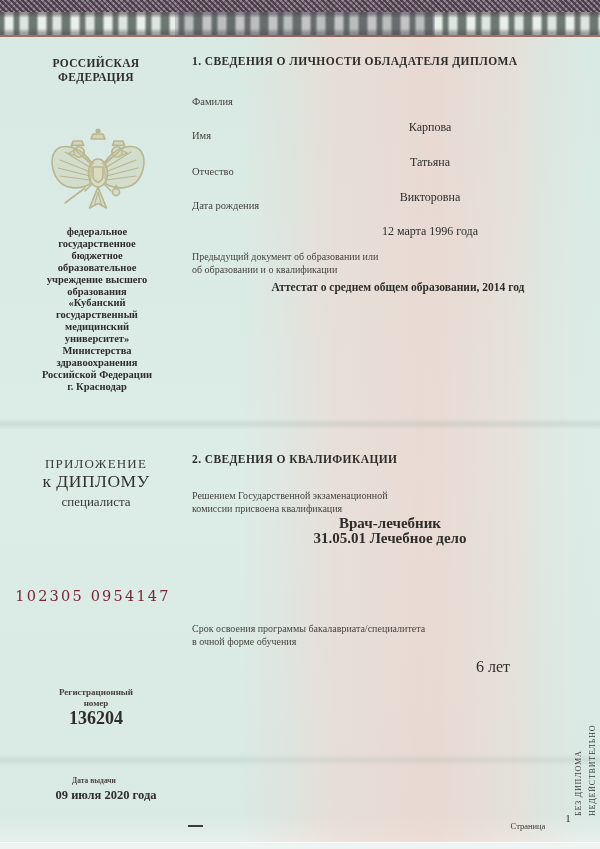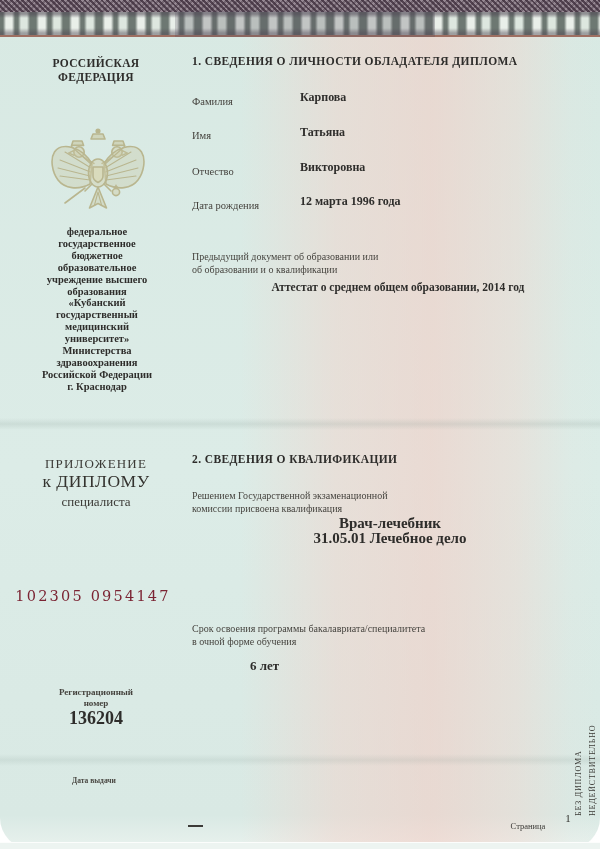--- a/index.html
+++ b/index.html
@@ -4,21 +4,20 @@
 <style>
   html,body{margin:0;padding:0;}
   body{
     width:600px;height:849px;position:relative;overflow:hidden;
     background:#ffffff;
     font-family:"Liberation Serif", serif;
   }
   .paper{
     position:absolute;inset:0;
     background:linear-gradient(180deg,#d8e9e3 0%,#dcece7 55%,#d9e9e4 96%,#e9f2ee 100%);
-    border-radius:31px;
   }
   
   .pink-wash{
     position:absolute;left:0;right:0;top:36px;bottom:4px;pointer-events:none;
     background:linear-gradient(90deg,
       rgba(248,210,200,0) 0%, rgba(248,210,200,0) 40%,
       rgba(247,205,196,.40) 56%, rgba(246,202,193,.52) 72%,
       rgba(247,208,199,.34) 86%, rgba(248,212,203,.05) 95%,
       rgba(248,212,203,0) 100%);
   }
@@ -61,32 +60,32 @@
   .serial{left:10px;top:588px;width:166px;font-family:"DejaVu Serif",serif;font-size:14.5px;
     letter-spacing:2.2px;color:#7b2433;font-weight:500;}
   .reg-label{left:30px;top:687px;width:132px;font-size:9px;font-weight:bold;line-height:10.5px;color:#45433e;}
   .reg-number{left:30px;top:708px;width:132px;font-size:18px;font-weight:bold;}
   .date-label{left:14px;top:776px;width:160px;font-size:7.5px;font-weight:bold;color:#4a4843;}
   .date-value{left:26px;top:788px;width:160px;font-size:12.5px;font-weight:bold;}
 
   
   .h1{left:192px;top:55px;width:400px;font-size:11.5px;font-weight:bold;letter-spacing:.4px;}
   .f-label{left:192px;width:110px;font-size:10.5px;}
-  .f-value{left:300px;width:260px;font-size:12px;font-weight:bold;text-align:left;}
+  .f-value{left:300px;width:260px;font-size:12px;font-weight:normal;text-align:center;margin-top:30px;}
   .fl1{top:96px;} .fv1{top:90px;}
   .fl2{top:130px;} .fv2{top:125px;}
   .fl3{top:166px;} .fv3{top:160px;}
   .fl4{top:200px;} .fv4{top:194px;}
   .prev-label{left:192px;top:251px;width:280px;font-size:10px;line-height:12.6px;}
   .prev-value{left:238px;top:281px;width:320px;font-size:11.5px;font-weight:bold;text-align:center;}
   .h2{left:192px;top:453px;width:400px;font-size:11.5px;font-weight:bold;letter-spacing:.4px;}
   .decision-label{left:192px;top:490px;width:280px;font-size:10px;line-height:12.6px;}
   .qual-value{left:240px;top:516px;width:300px;font-size:15px;font-weight:bold;text-align:center;line-height:14.5px;}
   .dur-label{left:192px;top:623px;width:300px;font-size:10px;line-height:12.6px;}
-  .dur-value{left:250px;top:658px;width:260px;font-size:13px;font-weight:bold;text-align:left;}
+  .dur-value{left:250px;top:658px;width:260px;font-size:16px;font-weight:normal;text-align:right;}
 
   
   .dash{left:188px;top:825px;width:15px;height:2px;background:#3c3b38;}
   .page-label{left:498px;top:821px;width:60px;font-size:8.5px;color:#3b3a36;text-align:center;}
   .page-number{left:560px;top:812px;width:16px;font-size:11px;color:#34332f;text-align:center;}
   .side-note{
     left:572px;top:692px;height:124px;width:14px;
     writing-mode:vertical-rl;transform:rotate(180deg);
     font-size:8px;letter-spacing:.8px;color:#3b3a36;line-height:14px;
   }
@@ -164,20 +163,21 @@
   <div class="abs doc-title-3 ctr">специалиста</div>
   <div class="abs doc-title-2 ctr">к ДИПЛОМУ</div>
 
   <div class="abs serial ctr">102305 0954147</div>
 
   <div class="abs reg-label ctr pre">Регистрационный
 номер</div>
   <div class="abs reg-number ctr ink">136204</div>
 
   <div class="abs date-label ctr">Дата выдачи</div>
+  <div class="abs date-value ctr ink">09 июля 2020 года</div>
 
   <div class="abs h1 ink">1. СВЕДЕНИЯ О ЛИЧНОСТИ ОБЛАДАТЕЛЯ ДИПЛОМА</div>
 
   <div class="abs f-label fl1 soft">Фамилия</div>
   <div class="abs f-value fv1 ink">Карпова</div>
 
   <div class="abs f-label fl2 soft">Имя</div>
   <div class="abs f-value fv2 ink">Татьяна</div>
 
   <div class="abs f-label fl3 soft">Отчество</div>

